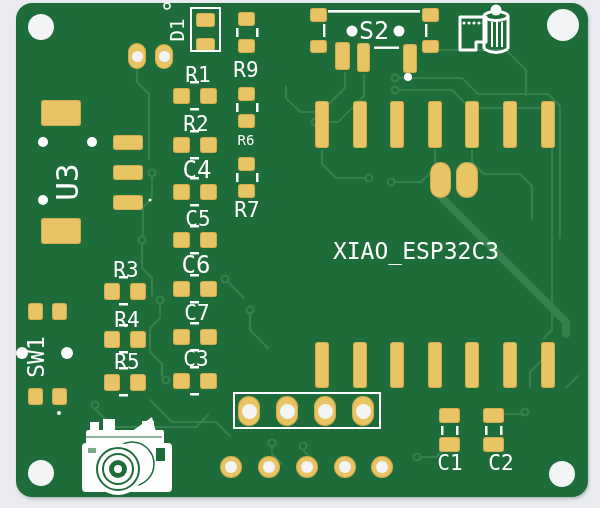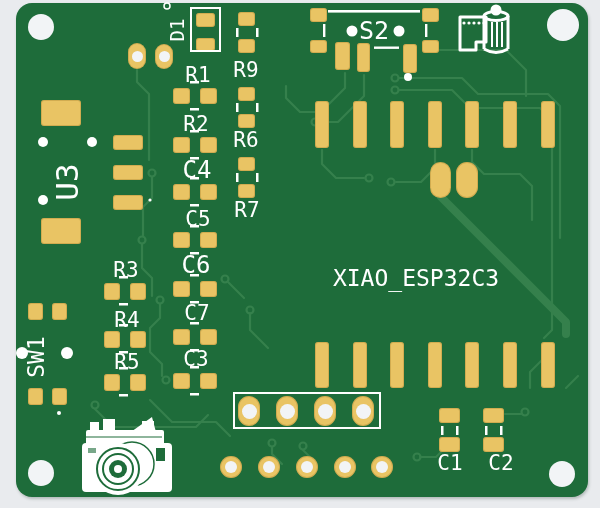--- a/index.html
+++ b/index.html
@@ -256,28 +256,28 @@
       <circle cx="58" cy="50" r="22" fill="none" stroke="#1e6c3a" stroke-width="1.5"></circle>
       <circle cx="44" cy="55" r="26" fill="#fff"></circle>
       <circle cx="44" cy="55" r="21" fill="none" stroke="#1e6c3a" stroke-width="2"></circle>
       <circle cx="44" cy="55" r="15" fill="none" stroke="#1e6c3a" stroke-width="2"></circle>
       <circle cx="44" cy="55" r="9" fill="#1e6c3a"></circle>
       <circle cx="44" cy="55" r="4" fill="#fff"></circle>
     </g>
   </svg>
 
   <div id="labels">
-    <div class="lbl" style="left:416px;top:251px;font-size:23px;transform:translate(-50%,-50%);margin-top:27px;">XIAO_ESP32C3</div>
+    <div class="lbl" style="left:416px;top:251px;font-size:23px;transform:translate(-50%,-50%);">XIAO_ESP32C3</div>
   <div class="lbl" style="left: 67px; top: 182px; font-size: 31px; transform: translate(-50%, -50%) rotate(-90deg);">U3</div>
       <div class="lbl" style="left: 177px; top: 30px; font-size: 19px; transform: translate(-50%, -50%) rotate(-90deg);">D1</div>
       <div class="lbl" style="left: 36px; top: 357px; font-size: 23px; transform: translate(-50%, -50%) rotate(-90deg);">SW1</div>
       <div class="lbl" style="left: 198px; top: 75px; font-size: 21px; transform: translate(-50%, -50%) rotate(0deg);">R1</div>
       <div class="lbl" style="left: 246px; top: 70px; font-size: 21px; transform: translate(-50%, -50%) rotate(0deg);">R9</div>
       <div class="lbl" style="left: 196px; top: 124px; font-size: 21px; transform: translate(-50%, -50%) rotate(0deg);">R2</div>
-      <div class="lbl" style="left: 246px; top: 140px; font-size: 21px; transform: translate(-50%, -50%) rotate(0deg);">R6</div>
+      <div class="lbl" style="left: 246px; top: 140px; font-size: 14px; transform: translate(-50%, -50%) rotate(0deg);">R6</div>
       <div class="lbl" style="left: 197px; top: 170px; font-size: 24px; transform: translate(-50%, -50%) rotate(0deg);">C4</div>
       <div class="lbl" style="left: 247px; top: 210px; font-size: 21px; transform: translate(-50%, -50%) rotate(0deg);">R7</div>
       <div class="lbl" style="left: 198px; top: 219px; font-size: 21px; transform: translate(-50%, -50%) rotate(0deg);">C5</div>
       <div class="lbl" style="left: 196px; top: 265px; font-size: 24px; transform: translate(-50%, -50%) rotate(0deg);">C6</div>
       <div class="lbl" style="left: 197px; top: 313px; font-size: 21px; transform: translate(-50%, -50%) rotate(0deg);">C7</div>
       <div class="lbl" style="left: 196px; top: 359px; font-size: 21px; transform: translate(-50%, -50%) rotate(0deg);">C3</div>
       <div class="lbl" style="left: 126px; top: 270px; font-size: 21px; transform: translate(-50%, -50%) rotate(0deg);">R3</div>
       <div class="lbl" style="left: 127px; top: 320px; font-size: 21px; transform: translate(-50%, -50%) rotate(0deg);">R4</div>
       <div class="lbl" style="left: 127px; top: 362px; font-size: 21px; transform: translate(-50%, -50%) rotate(0deg);">R5</div>
       <div class="lbl" style="left: 374px; top: 30px; font-size: 25px; transform: translate(-50%, -50%) rotate(0deg);">S2</div>

